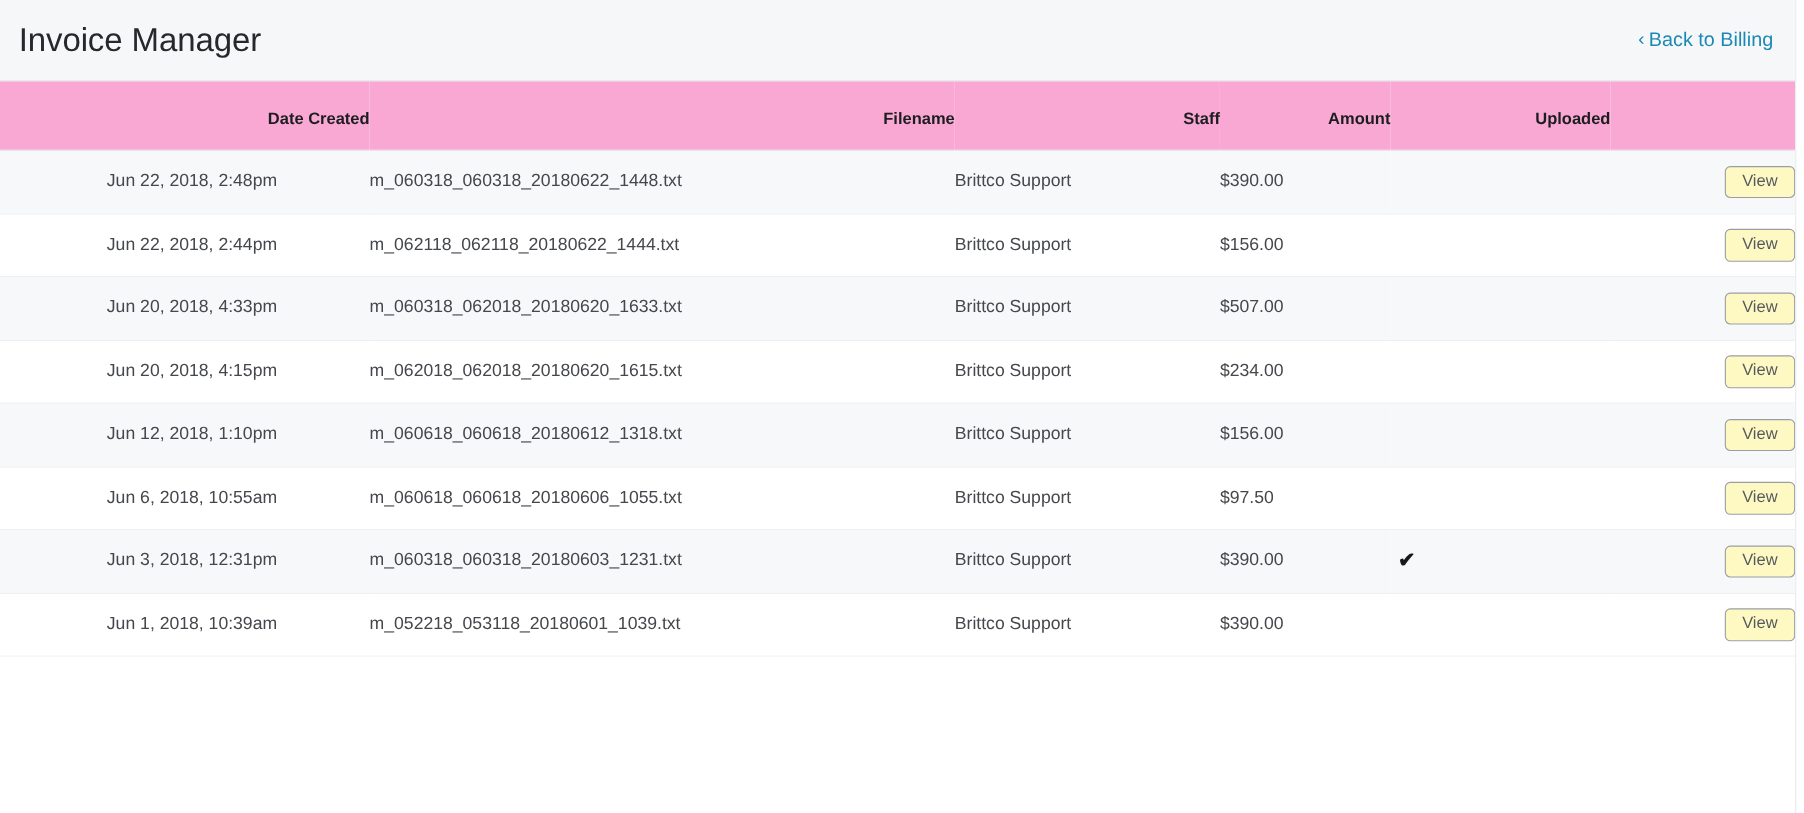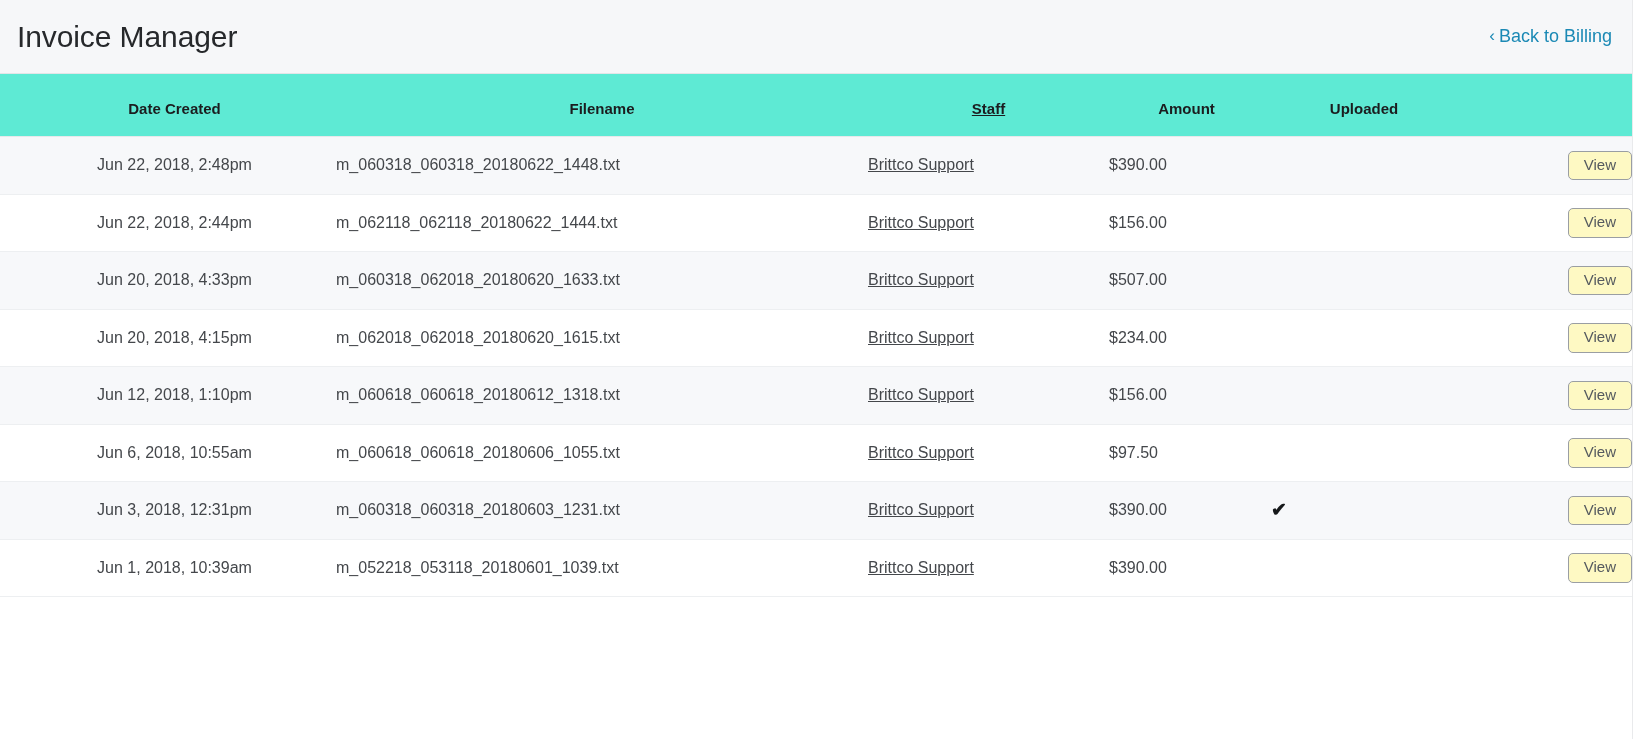--- a/index.html
+++ b/index.html
@@ -62,46 +62,46 @@
   
   .table-wrap {
     width: 1632px;
   }
   table.invoice-table {
     width: 1632px;
     border-collapse: collapse;
     table-layout: fixed;
   }
   table.invoice-table th {
-    text-align: center;
+    text-align: right;
     font-size: 15px;
     font-weight: bold;
     color: #1b1d1f;
     padding: 26px 0 19px 0;
     border-bottom: 1px solid #e7e9eb;
-    background: #5eead4;
+    background: #f9a8d4;
     vertical-align: bottom;
   }
   table.invoice-table td {
     font-size: 16px;
     color: #44474b;
     padding: 0;
     height: 57.5px;
     vertical-align: middle;
     border-bottom: 1px solid #edeff1;
     background: #ffffff;
   }
   table.invoice-table tbody tr:nth-child(odd) td {
     background: #f7f8fa;
   }
 
   
   .col-date     { width: 336px; padding-left: 13px !important; }
   .col-filename { width: 532px; }
-  .col-staff    { width: 241px; text-decoration: underline; }
+  .col-staff    { width: 241px; }
   .col-amount   { width: 155px; }
   .col-uploaded { width: 200px; }
   .col-action   { width: 168px; }
 
   td.col-date     { padding-left: 13px !important; text-align: center; }
   td.col-filename { padding-left: 0; }
 
   th.col-filename, td.col-filename { padding-left: 0px; }
 
   .uploaded-check {

